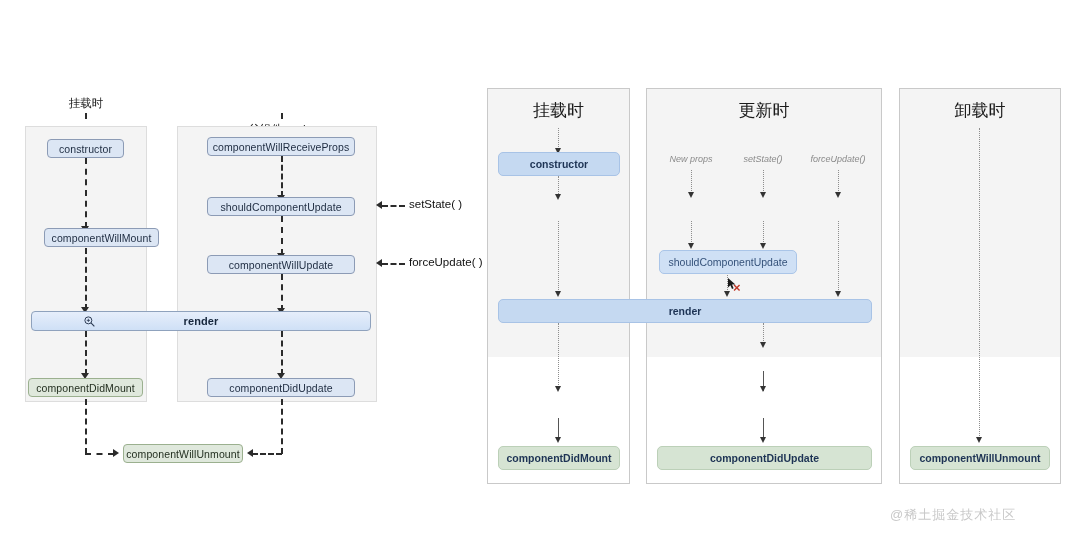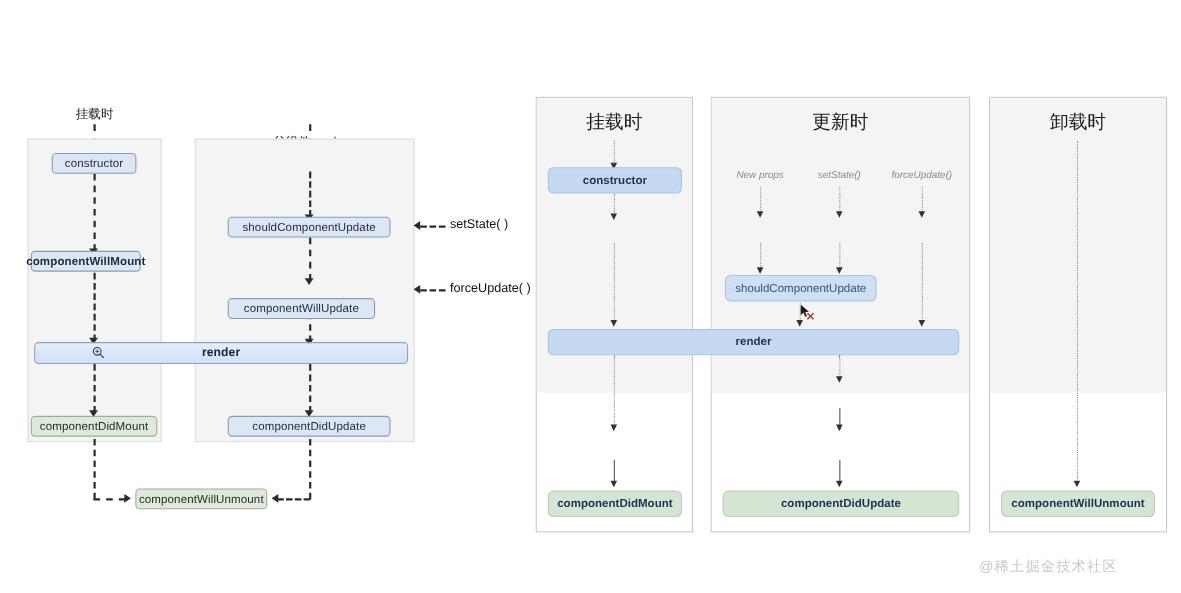--- a/index.html
+++ b/index.html
@@ -94,25 +94,26 @@
   <div class="abs vdash" style="left:281px;top:156px;height:41px;"></div>
   <div class="abs arrow-dn" style="left:277px;top:195px;"></div>
   <div class="abs vdash" style="left:281px;top:216px;height:39px;"></div>
   <div class="abs arrow-dn" style="left:277px;top:253px;"></div>
   <div class="abs vdash" style="left:281px;top:274px;height:37px;"></div>
   <div class="abs arrow-dn" style="left:277px;top:308px;"></div>
   <div class="abs vdash" style="left:281px;top:331px;height:44px;"></div>
   <div class="abs arrow-dn" style="left:277px;top:373px;"></div>
 
   <div class="abs node node-blue" style="left:47px;top:139px;width:77px;height:19px;">constructor</div>
-  <div class="abs node node-blue" style="left:28px;top:228px;width:100px;height:19px;font-weight:bold;">componentWillMount</div>
+  <div class="abs node node-blue" style="left:44px;top:228px;width:115px;height:19px;">componentWillMount</div>
   <div class="abs node node-green" style="left:28px;top:378px;width:115px;height:19px;">componentDidMount</div>
 
+  <div class="abs node node-blue" style="left:207px;top:137px;width:148px;height:19px;">componentWillReceiveProps</div>
   <div class="abs node node-blue" style="left:207px;top:197px;width:148px;height:19px;">shouldComponentUpdate</div>
-  <div class="abs node node-blue" style="left:207px;top:271px;width:134px;height:19px;">componentWillUpdate</div>
+  <div class="abs node node-blue" style="left:207px;top:255px;width:148px;height:19px;">componentWillUpdate</div>
   <div class="abs node node-blue" style="left:207px;top:378px;width:148px;height:19px;">componentDidUpdate</div>
 
   <div class="abs node node-render" style="left:31px;top:311px;width:340px;height:20px;">
     <span>render</span>
   </div>
   <span class="abs" style="left:83px;top:314px;">
     <svg width="13" height="13" viewBox="0 0 16 16">
       <circle cx="6.6" cy="6.6" r="4.3" fill="none" stroke="#2b3a52" stroke-width="1.2"></circle>
       <line x1="9.8" y1="9.8" x2="14" y2="14" stroke="#2b3a52" stroke-width="1.4"></line>
       <line x1="4.6" y1="6.6" x2="8.6" y2="6.6" stroke="#2b3a52" stroke-width="1"></line>

